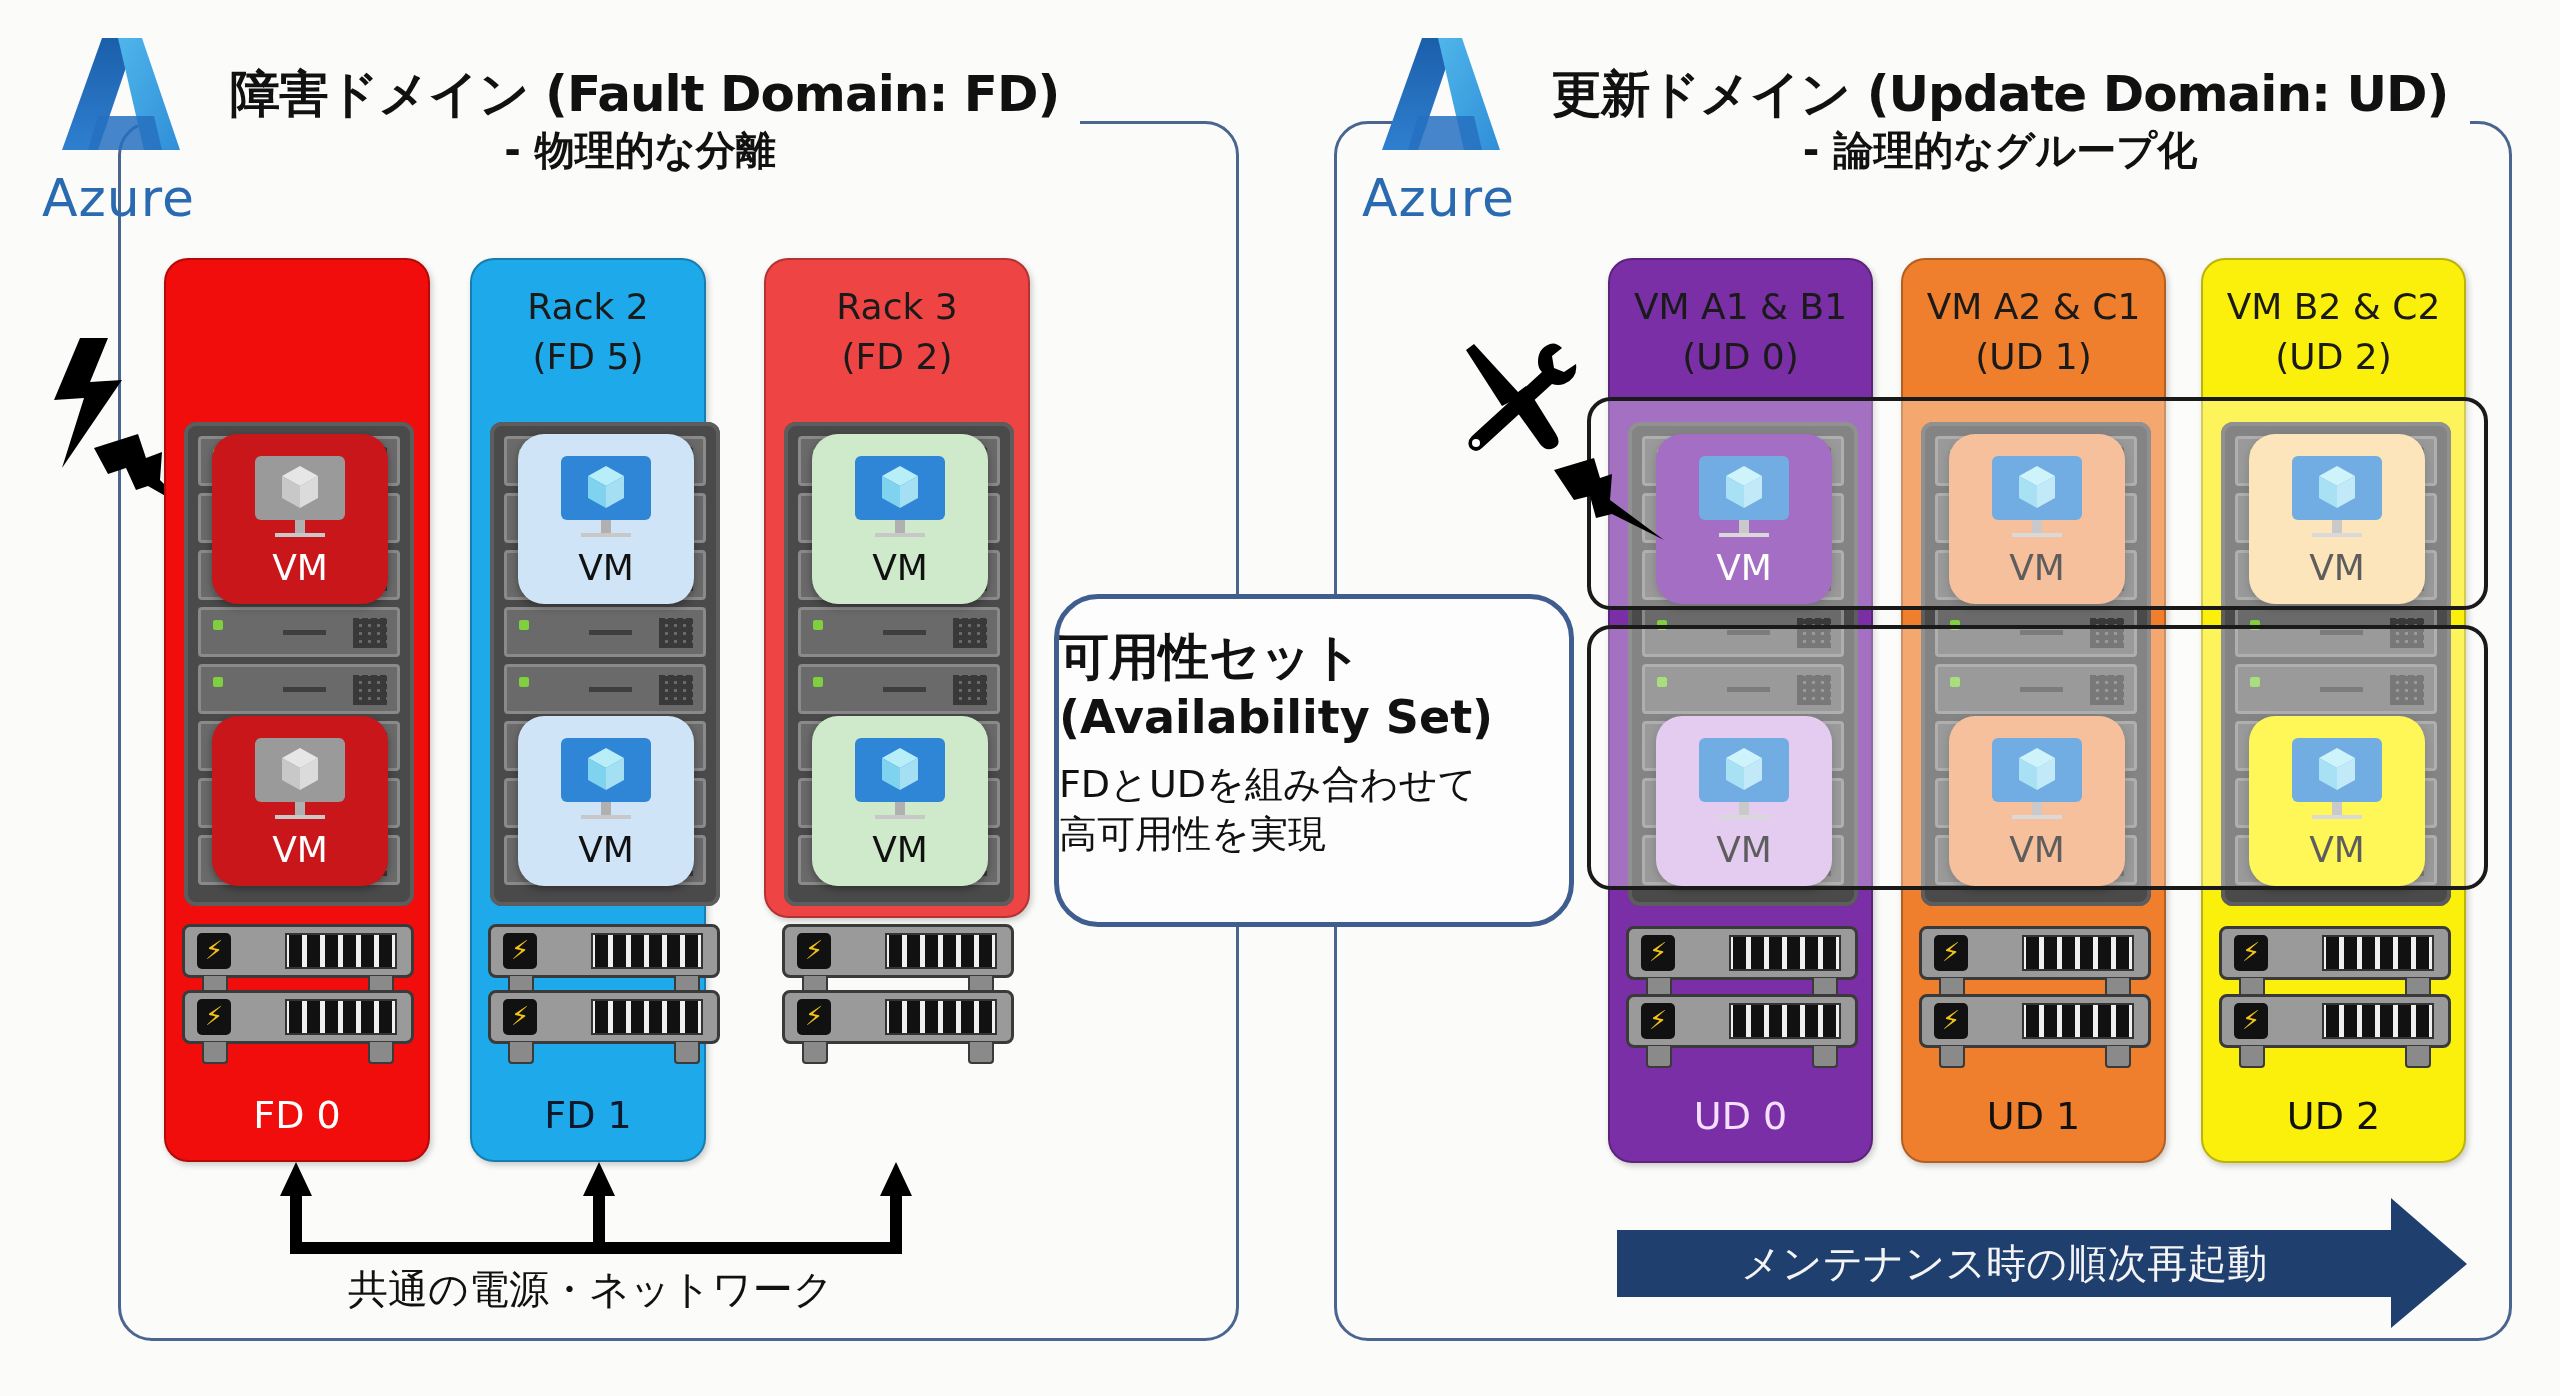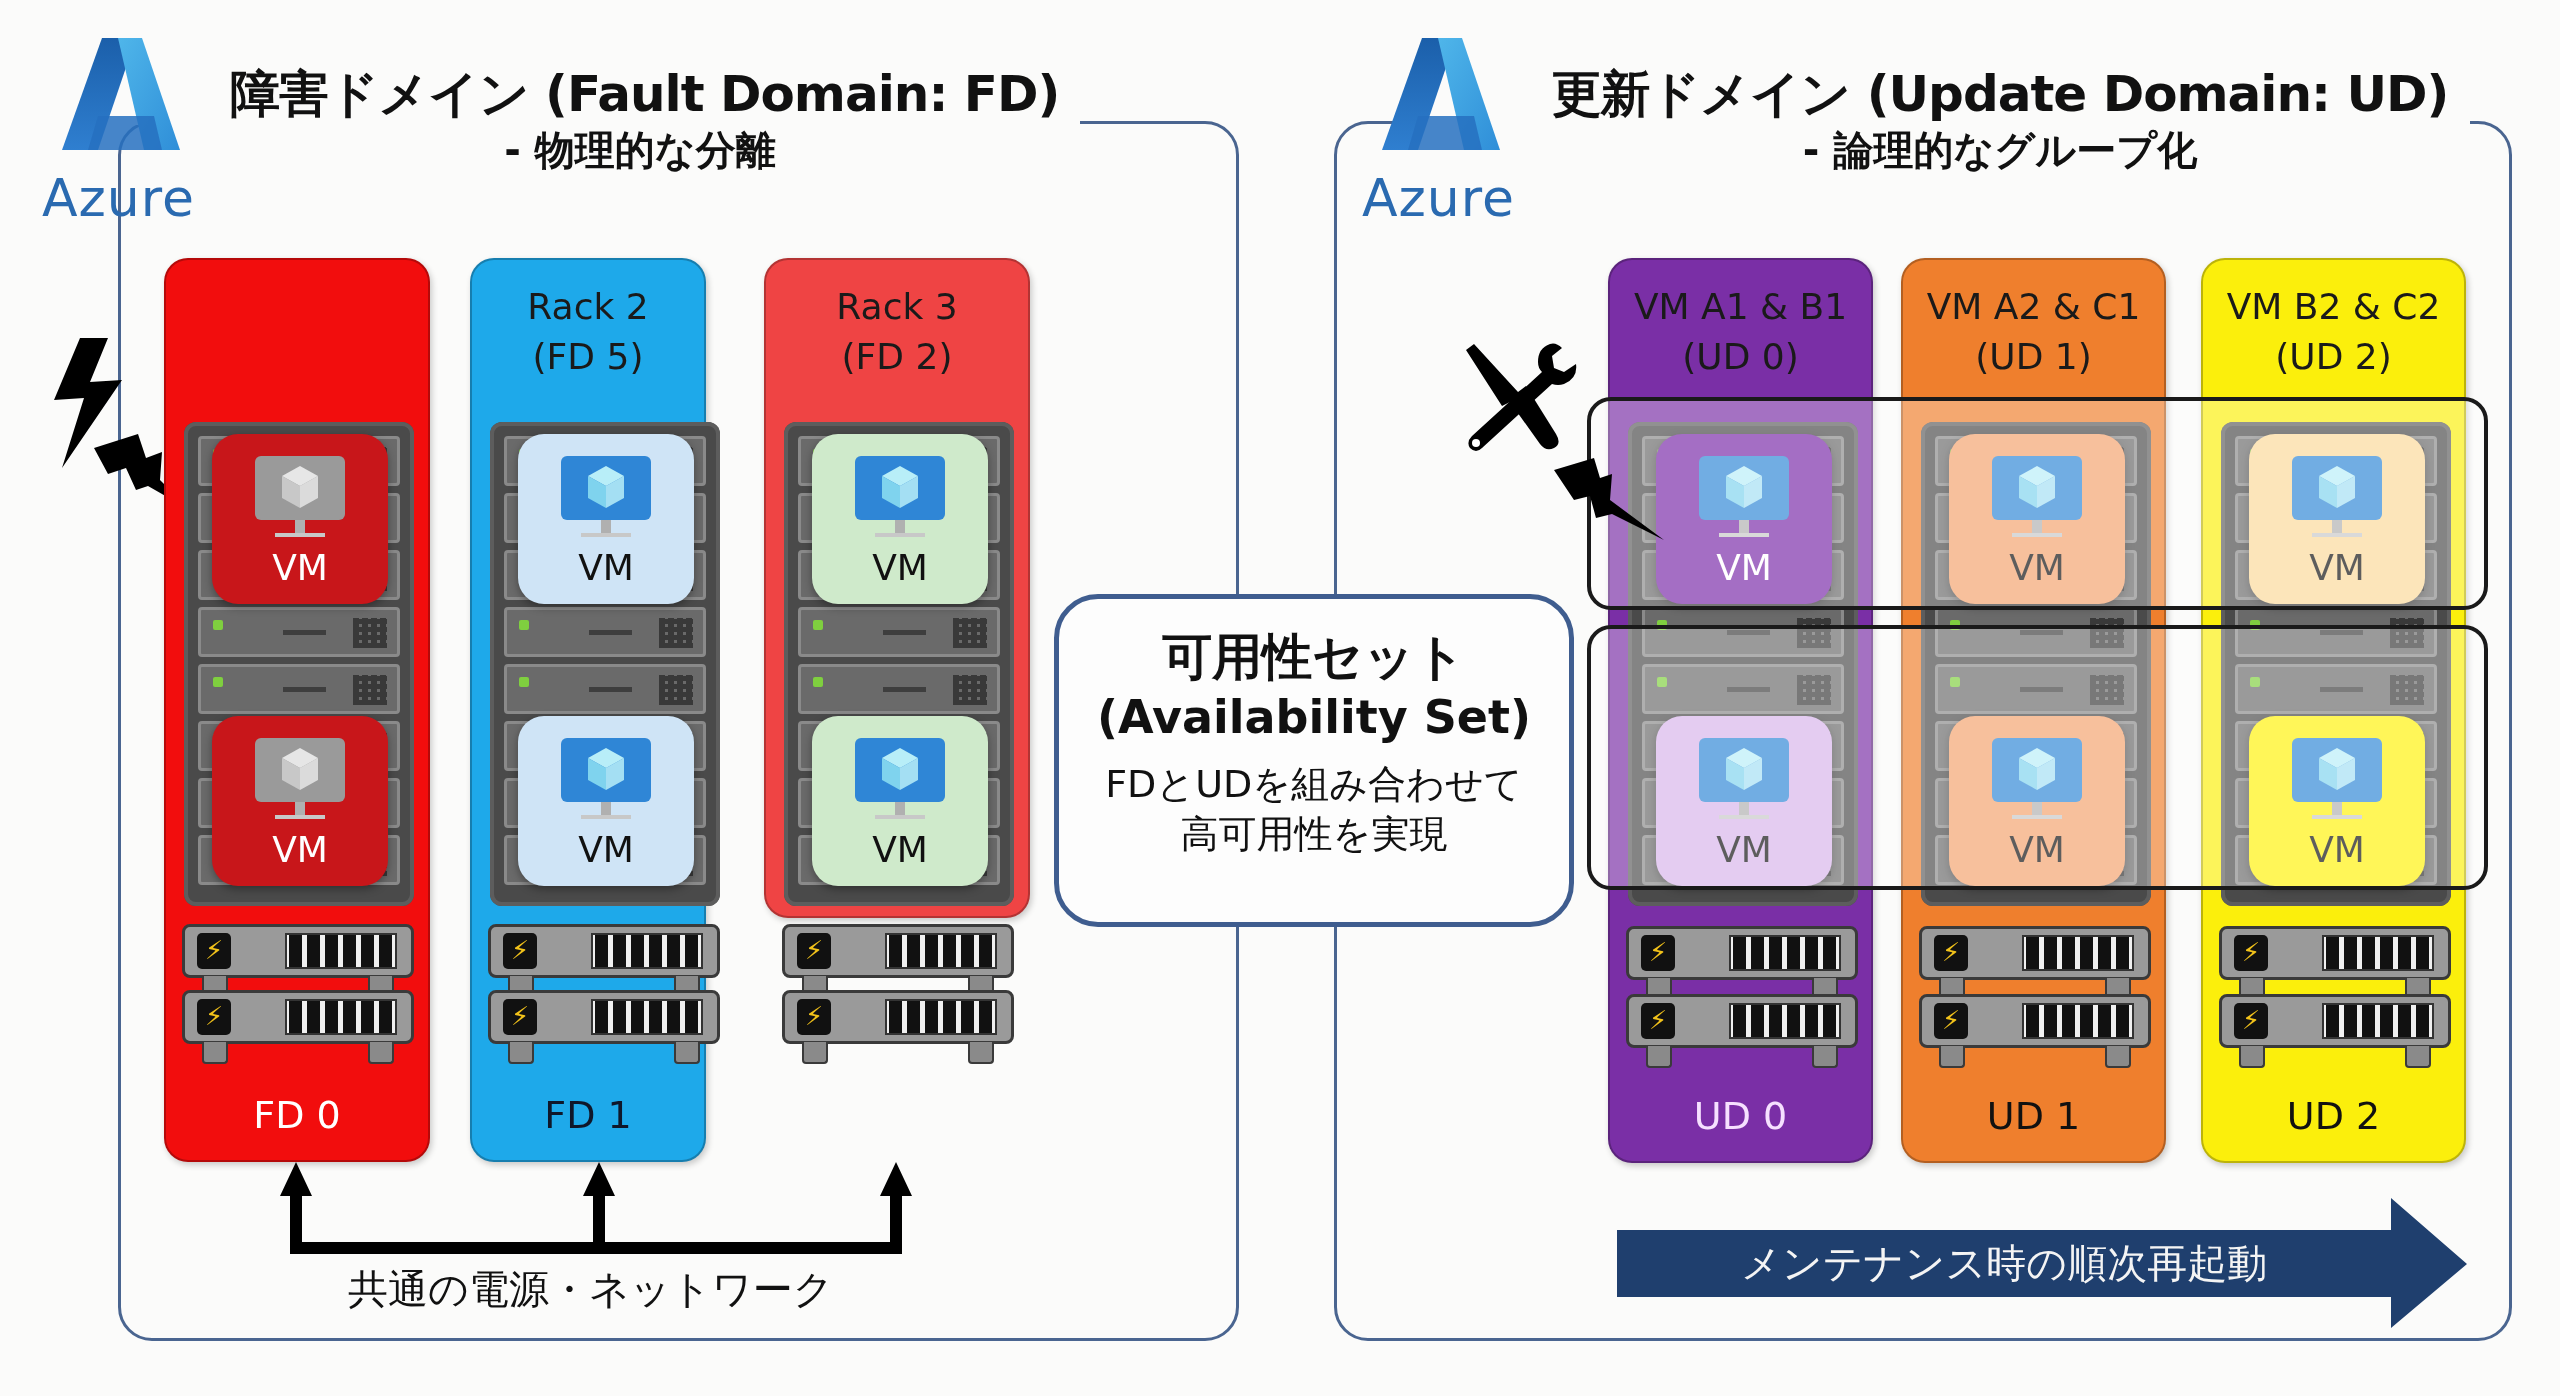--- a/index.html
+++ b/index.html
@@ -28,21 +28,21 @@
   .vm .stand { position:absolute; left:50%; top:86px; width:10px; height:14px; margin-left:-5px; }
   .vm .base { position:absolute; left:50%; top:99px; width:50px; height:4px; margin-left:-25px; }
   .vm .cube { position:absolute; left:50%; top:30px; width:40px; height:46px; margin-left:-20px; }
   .vm .vm-label { position:absolute; left:0; right:0; bottom:16px; text-align:center; font-size:36px; line-height:40px; }
   .switch { position:absolute; height:54px; background:#9a9a9a; border:3px solid #3a3a3a; border-radius:8px; box-sizing:border-box; }
   .switch .plug { position:absolute; left:12px; top:6px; width:34px; height:36px; background:#111; border-radius:5px; }
   .switch .plug span { position:absolute; left:8px; top:2px; color:#f2c21a; font-size:26px; line-height:30px; font-weight:bold; }
   .switch .ports { position:absolute; right:14px; top:6px; width:112px; height:36px; background:#f0f0f0; border:2px solid #333; box-sizing:border-box;
       background-image: repeating-linear-gradient(90deg,#111 0 13px,#f0f0f0 13px 18px); background-size:100% 13px; background-repeat:repeat-y; background-position:2px 3px; }
   .foot { position:absolute; width:26px; height:22px; background:#8a8a8a; border:2px solid #3a3a3a; border-top:none; border-radius:0 0 4px 4px; box-sizing:border-box; }
-  .center-box { position:absolute; left:1054px; top:594px; width:520px; height:333px; border:5px solid #3f5d8f; border-radius:44px; box-sizing:border-box; background:#fdfdfd; text-align:center; }
+  .center-box { position:absolute; left:1054px; top:594px; width:520px; height:333px; border:5px solid #3f5d8f; border-radius:44px; box-sizing:border-box; background:#fdfdfd; }
   .center-box .t1 { font-size:50px; font-weight:bold; line-height:60px; margin-top:28px; color:#111; }
   .center-box .t2 { font-size:46px; font-weight:bold; line-height:60px; color:#111; }
   .center-box .t3 { font-size:38px; line-height:50px; margin-top:12px; color:#111; }
   .row-box { position:absolute; border:4px solid #1a1a1a; border-radius:24px; box-sizing:border-box; background:rgba(255,255,255,0.32); }
   .bottom-caption { position:absolute; font-size:40px; color:#111; white-space:nowrap; }
   .maint-text { position:absolute; left:1617px; top:1230px; width:774px; height:67px; line-height:67px; text-align:center; color:#f4f4f4; font-size:40px; }
 </style>
 </head>
 <body>
 

